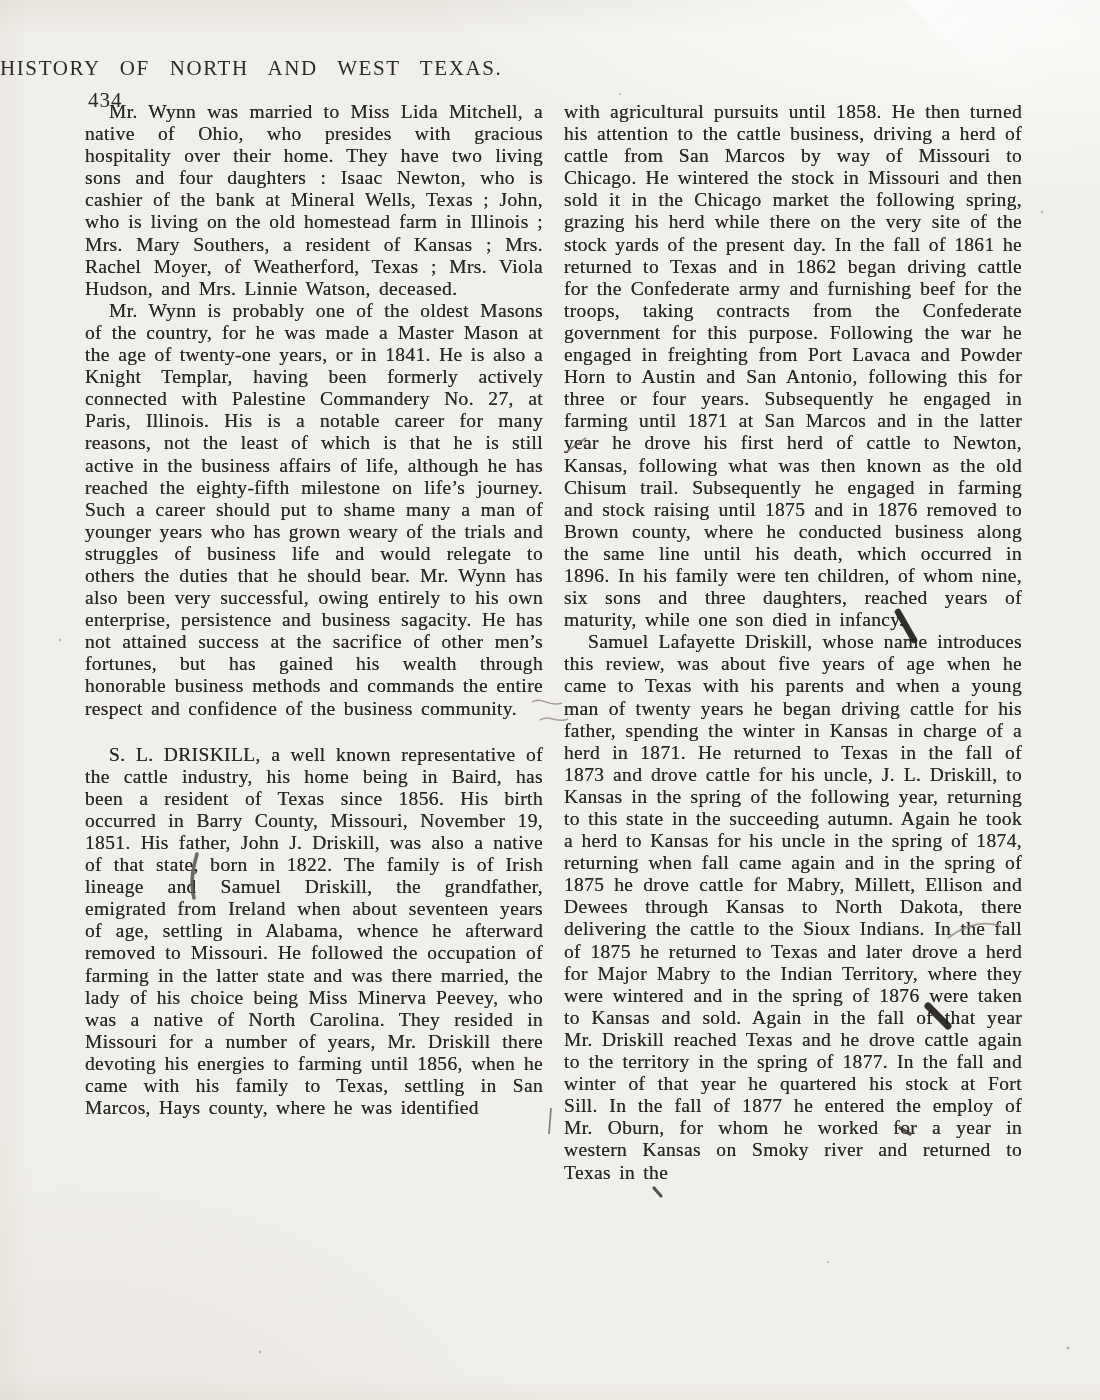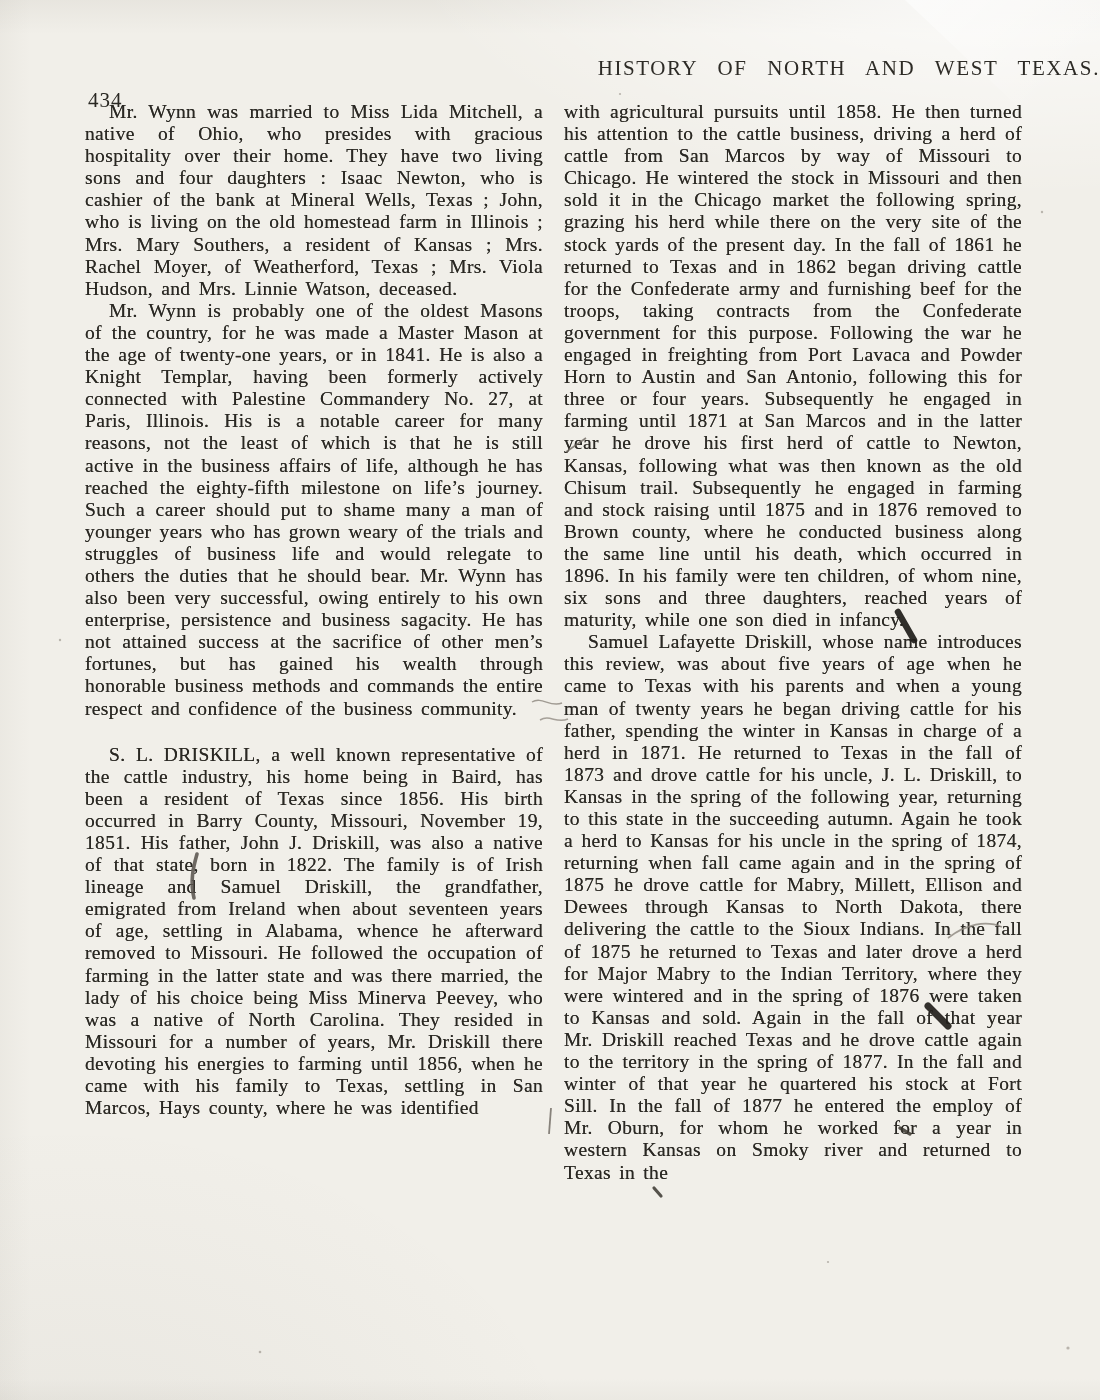--- a/index.html
+++ b/index.html
@@ -23,21 +23,21 @@
     background:linear-gradient(135deg, rgba(255,255,255,0.8), rgba(255,255,255,0) 65%);
     clip-path:polygon(35% 0,100% 0,100% 80%);
     pointer-events:none;
   }
   .pagenum{
     position:absolute;left:88px;top:56px;
     font-size:21px;letter-spacing:1px;margin-top:32px;
   }
   .title{
     position:absolute;left:0;top:56px;width:1100px;
-    margin:0;text-align:right;font-weight:normal;
+    margin:0;text-align:left;font-weight:normal;
     font-size:21px;letter-spacing:1.6px;word-spacing:13px;
     color:#2d2b26;
   }
   .columns{
     position:absolute;left:85px;top:101px;width:937px;
     display:flex;gap:21px;
   }
   .col{width:458px;}
   .para{
     margin:0;

